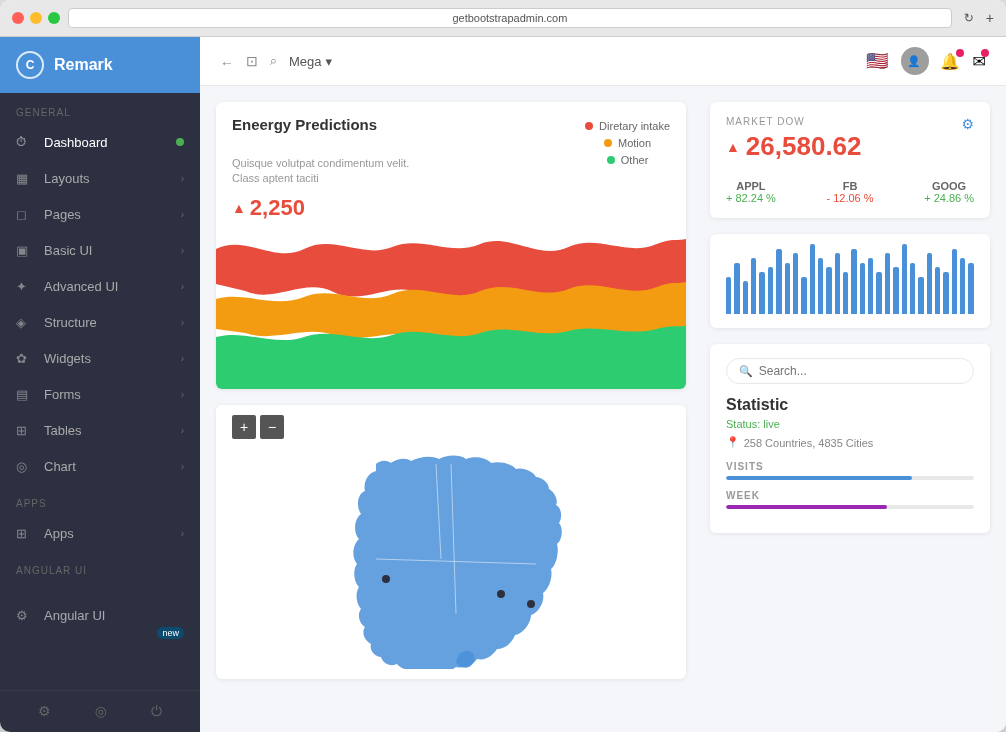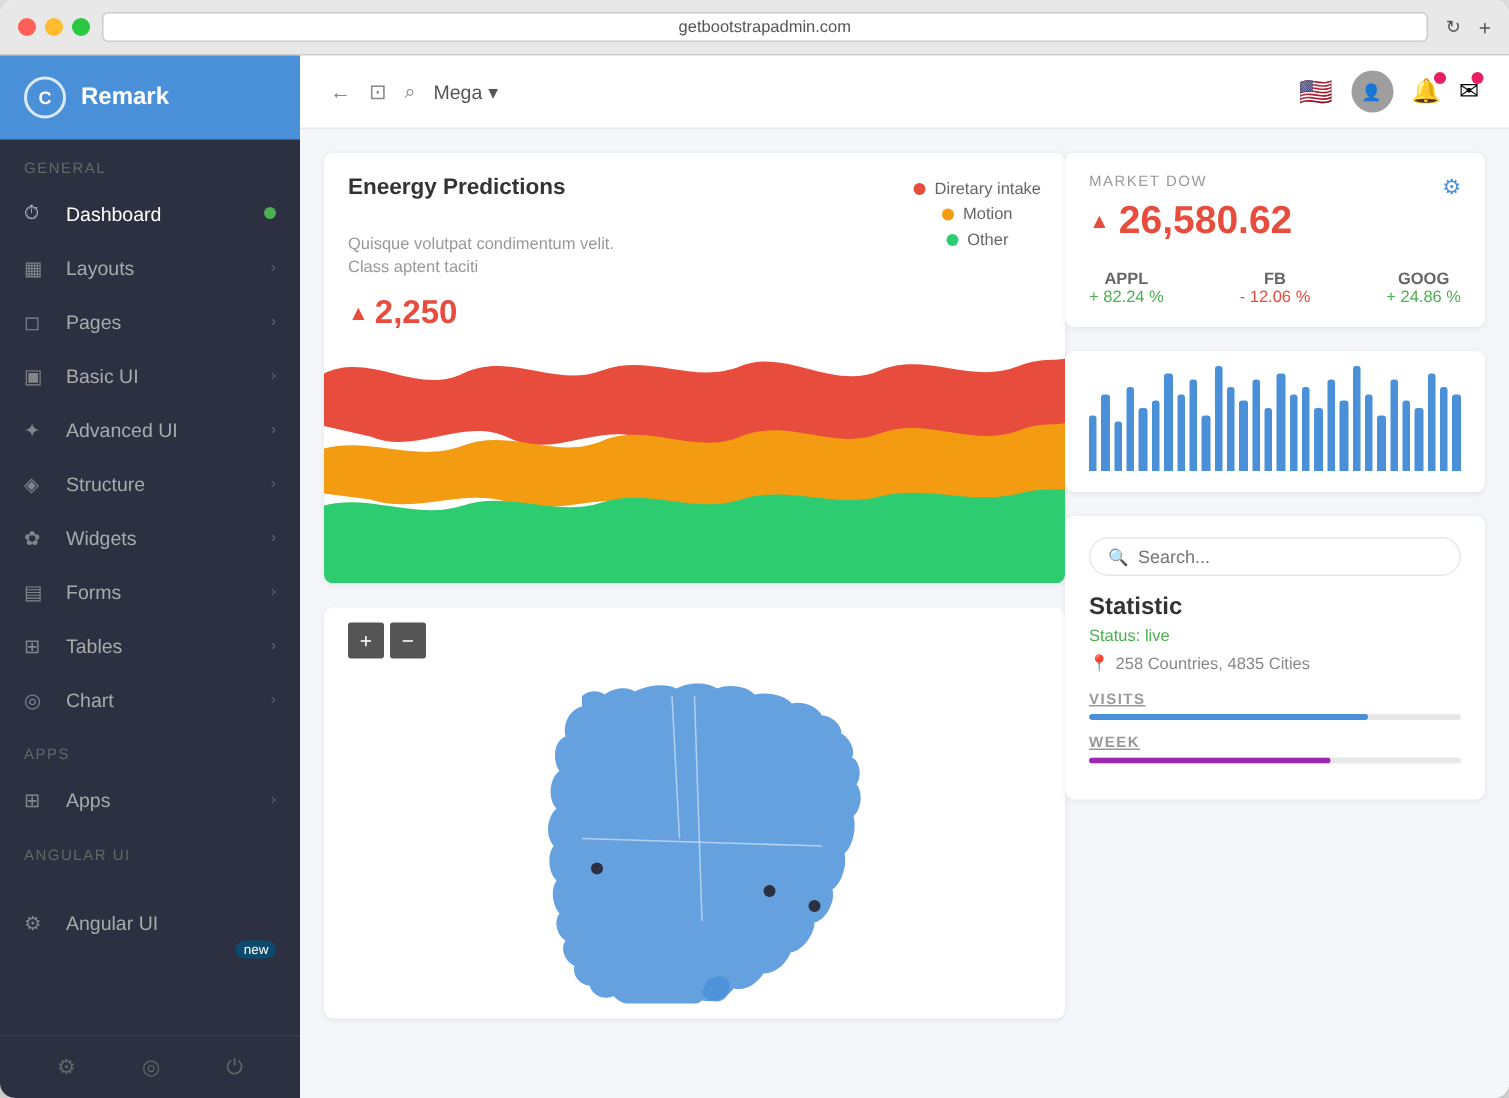--- a/index.html
+++ b/index.html
@@ -159,21 +159,21 @@
     .flag-icon { font-size: 18px; }
     .avatar { width: 28px; height: 28px; border-radius: 50%; background: #ccc; overflow: hidden; display: flex; align-items: center; justify-content: center; font-size: 11px; color: #fff; background: #9e9e9e; }
     .nav-icon-badge { position: relative; }
     .badge-dot { position: absolute; top: -3px; right: -3px; width: 8px; height: 8px; background: #e91e63; border-radius: 50%; font-size: 8px; color: #fff; display: flex; align-items: center; justify-content: center; }
     
     
     .content-area {
       padding: 16px;
       display: grid;
       grid-template-columns: 1fr 280px;
-      gap: 0;
+      gap: 24px;
       flex: 1;
     }
     
     
     .card {
       background: #fff;
       border-radius: 6px;
       box-shadow: 0 1px 4px rgba(0,0,0,0.08);
       overflow: hidden;
     }
@@ -236,21 +236,21 @@
       padding: 5px 12px;
       margin-bottom: 12px;
       gap: 6px;
     }
     .search-icon { color: #aaa; font-size: 11px; }
     .search-input { border: none; outline: none; font-size: 12px; color: #aaa; flex: 1; background: transparent; }
     .stat-title { font-size: 16px; font-weight: 700; color: #333; margin-bottom: 4px; }
     .stat-status { font-size: 11px; color: #4caf50; margin-bottom: 6px; }
     .stat-location { font-size: 11px; color: #888; margin-bottom: 12px; display: flex; align-items: center; gap: 4px; }
     .stat-row { margin-bottom: 10px; }
-    .stat-row-label { font-size: 10px; color: #999; letter-spacing: 1px; text-transform: uppercase; margin-bottom: 4px; font-weight: 600; text-decoration: underline; }
+    .stat-row-label { font-size: 10px; color: #999; letter-spacing: 1px; text-transform: uppercase; margin-bottom: 4px; font-weight: 600; }
     .progress-bar { height: 4px; background: #e8e8e8; border-radius: 2px; overflow: hidden; }
     .progress-fill { height: 100%; border-radius: 2px; }
     .progress-blue { background: #4a90d9; width: 75%; }
     .progress-green { background: #4caf50; width: 55%; }
     .progress-purple { background: #9c27b0; width: 65%; }
 
     .left-column {
       display: flex;
       flex-direction: column;
       gap: 16px;

